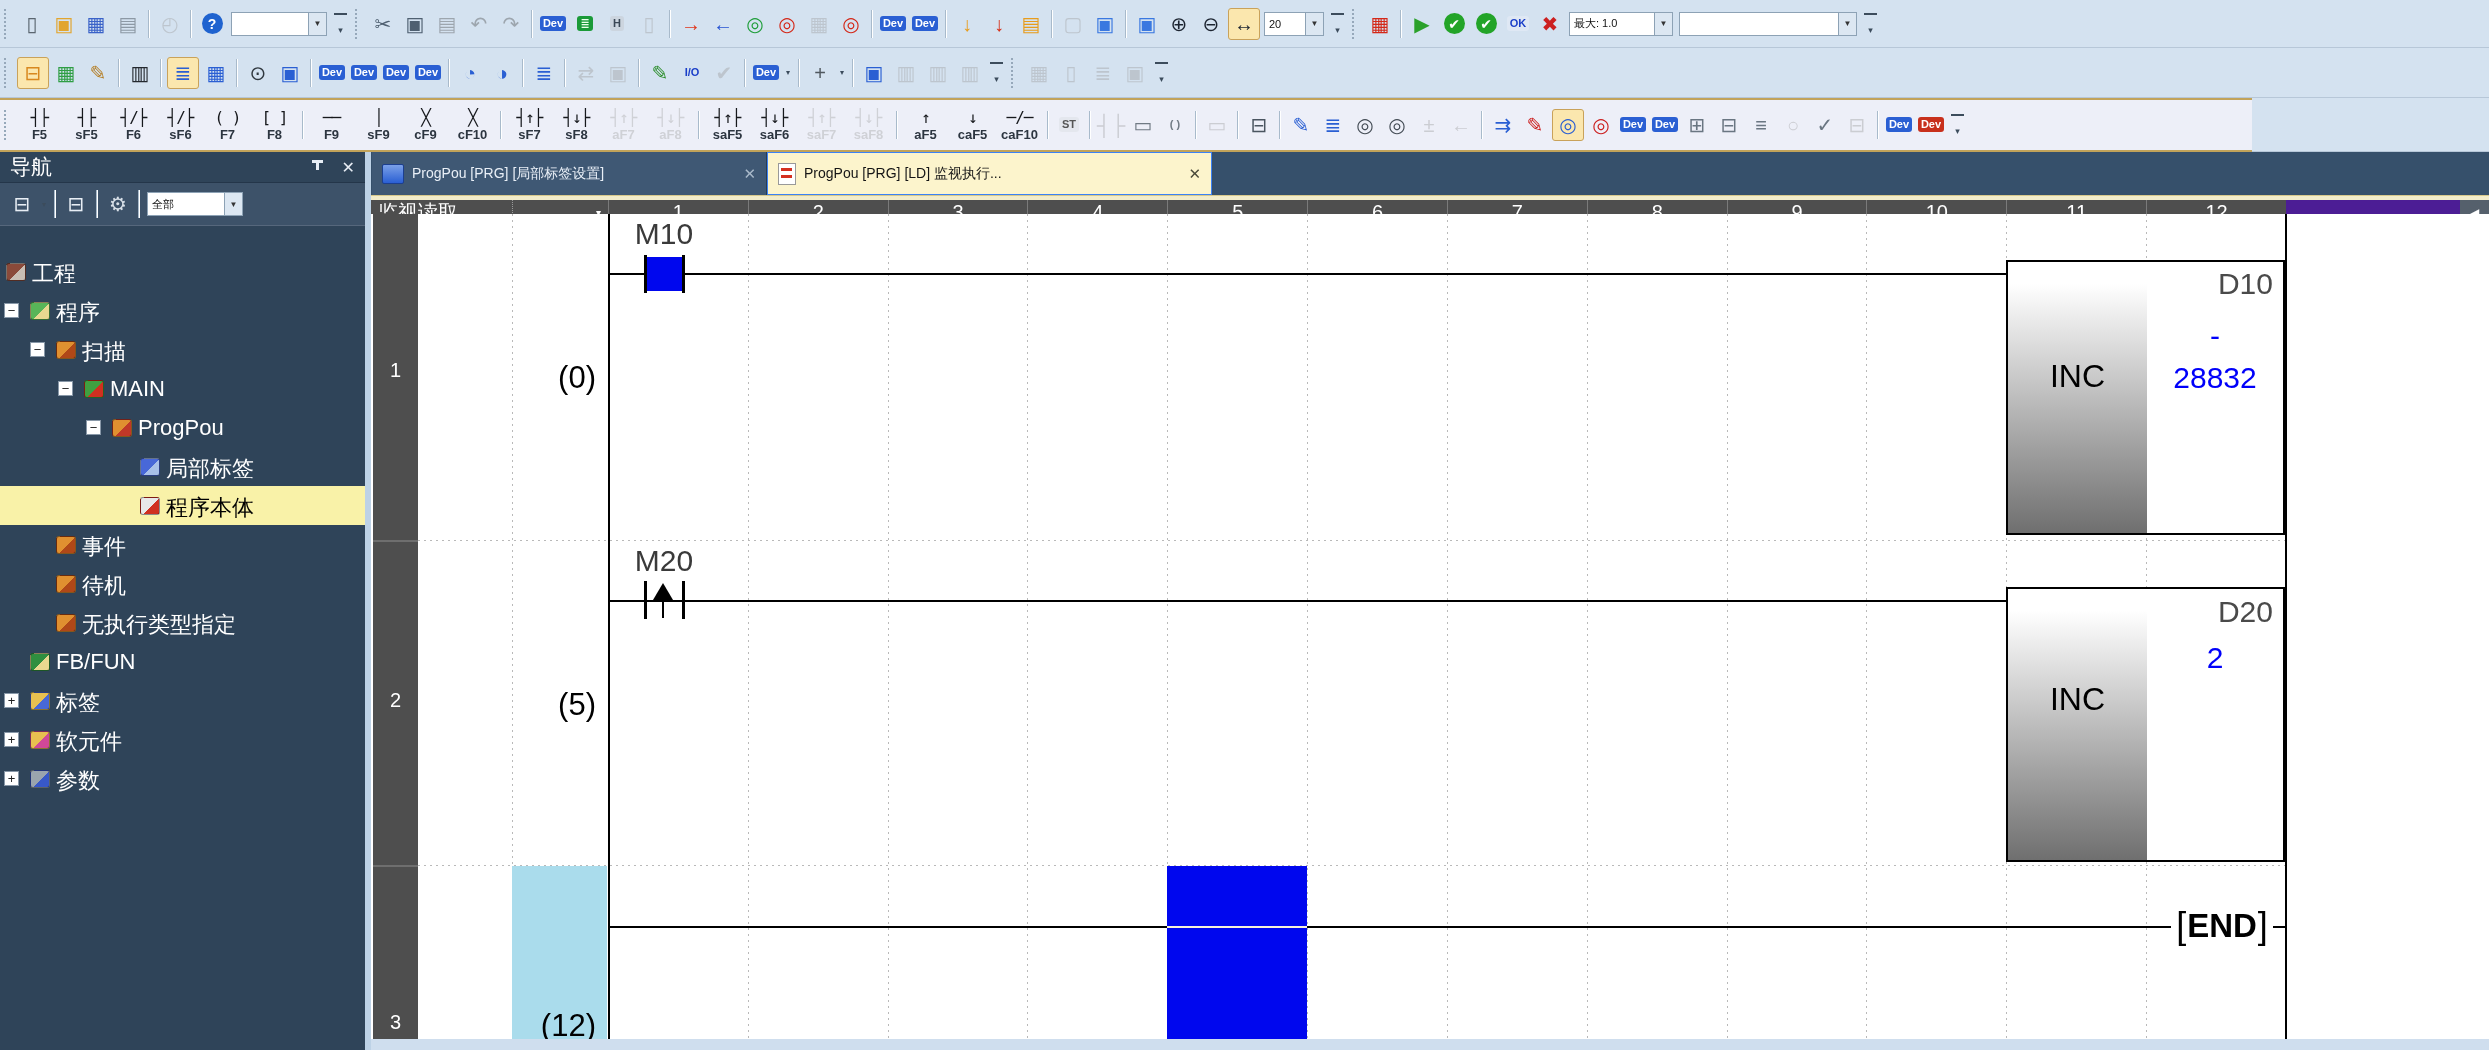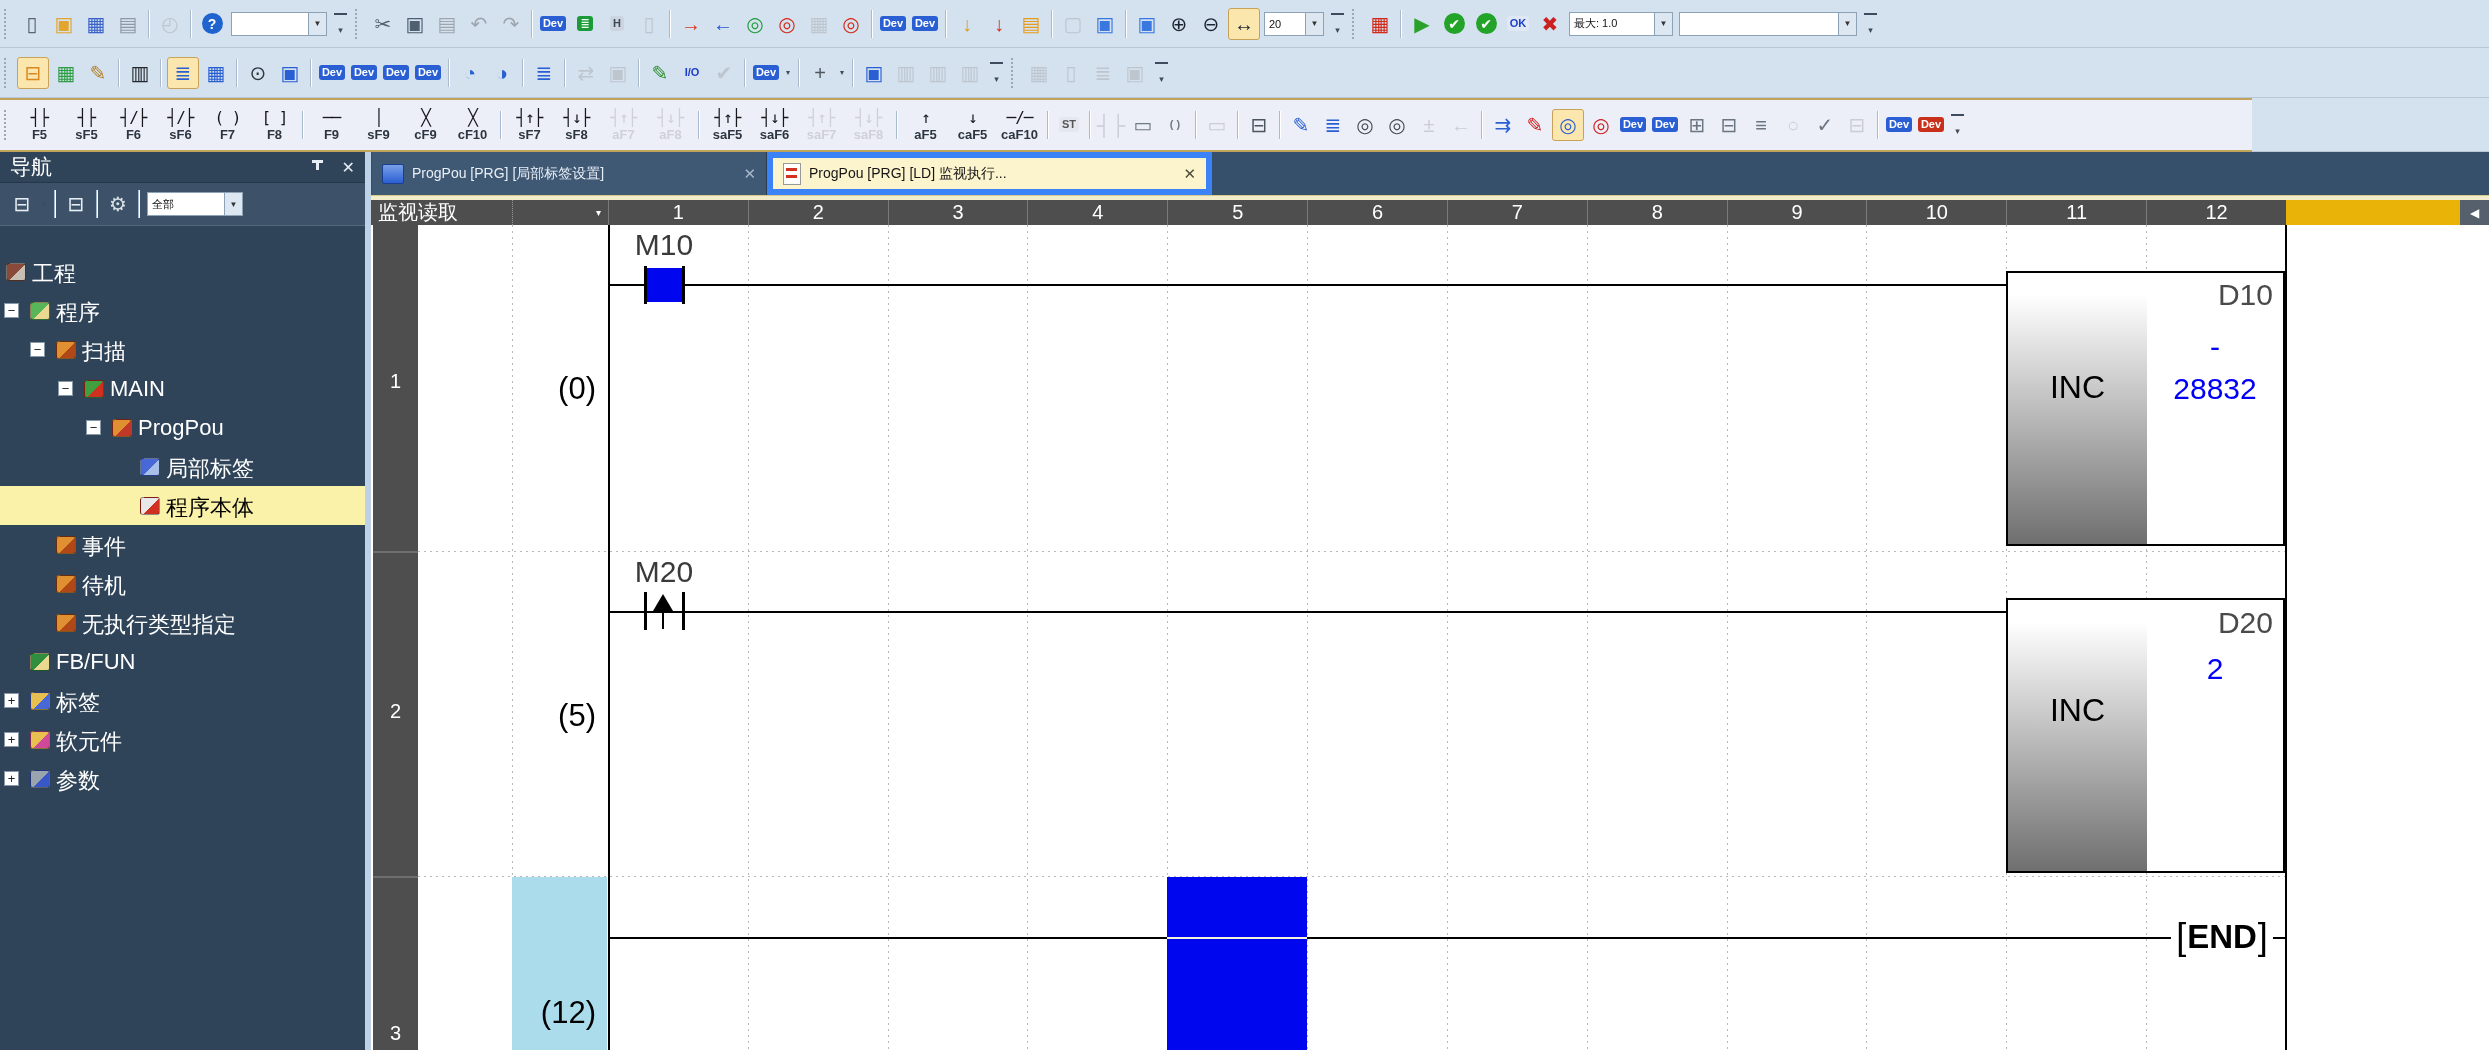--- a/index.html
+++ b/index.html
@@ -54,33 +54,33 @@
         color:#222;font-size:13px;line-height:13px;text-align:center;box-sizing:border-box}
   .nico{position:absolute;top:11px;width:18px;height:16px;border-radius:3px;border:1px solid rgba(0,0,0,.4)}
   .nlbl{position:absolute;top:7px;font-size:22px;color:#fff;white-space:nowrap}
   .navrow.sel .nlbl{color:#000}
   #split{position:absolute;left:365px;top:152px;width:6px;height:898px;background:#bdd2e6}
   
   #editor{position:absolute;left:371px;top:152px;width:2118px;height:898px}
   #tabbar{height:43px;background:#36506b;display:flex;align-items:stretch;padding-left:1px}
   .tab{display:flex;align-items:center;padding:0 10px;gap:8px;box-sizing:border-box;flex:none}
   .tab.inactive{background:#3f5874;color:#e9eff7;border-right:1px solid #2a3c50;width:395px}
-  .tab.active{background:#fcf4cc;color:#151515;border:6px solid #3b82f6;width:445px}
+  .tab.active{background:#fcf4cc;color:#151515;border:1px solid #3b82f6;width:445px}
   .tablabel{font-size:14px;white-space:nowrap;overflow:hidden}
   .tabclose{font-size:15px;margin-left:auto}
   .tab.inactive .tabclose{color:#a9b9ca}
   .tab.active .tabclose{color:#4a4a3a}
   .tico1{width:20px;height:18px;background:linear-gradient(#7aa0e8,#2a5fd3);border:1px solid #1c3f90;
          border-radius:2px;flex:none}
   .tico2{width:16px;height:20px;background:#fff;border:1px solid #999;position:relative;flex:none}
   .tico2::before{content:"";position:absolute;left:2px;top:4px;width:11px;height:3px;background:#d43020}
   .tico2::after{content:"";position:absolute;left:2px;top:11px;width:11px;height:3px;background:#d43020}
   #creamstrip{height:5px;background:#f2ecca;border-top:1px solid #d8c98c;box-sizing:border-box}
   
-  #lheader{position:relative;height:25px;background:#eab308}
+  #lheader{position:relative;height:14px;background:#4c1d95}
   .hcell{position:absolute;top:0;height:25px;background:#4e4e4e;color:#fff;font-size:20px;
          display:flex;align-items:center;justify-content:center;box-sizing:border-box;
          border-left:1px solid #7a7a7a}
   #hmon{left:0;width:141px;justify-content:flex-start;padding-left:7px;border-left:none}
   #hmon2{left:141px;width:96px;border-left:1px dotted #9a9a9a;justify-content:flex-end;
          padding-right:7px;font-size:10px}
   #hscroll{position:absolute;left:2089px;top:0;width:29px;height:25px;background:#55606c;color:#fff;
            font-size:12px;display:flex;align-items:center;justify-content:center}
   
   #canvas{position:relative;height:825px;background:#fff;overflow:hidden}
@@ -718,21 +718,21 @@
 
     <div class="rline" style="left:237px;top:59px;width:1677px"></div>
     <div class="rline" style="left:237px;top:386px;width:1677px"></div>
     <div class="rline" style="left:237px;top:712px;width:559px"></div>
     <div class="rline" style="left:796px;top:712px;width:140px;background:#f6f1da"></div>
     <div class="rline" style="left:936px;top:712px;width:864px"></div>
     <div class="rline" style="left:1902px;top:712px;width:12px"></div>
 
     <div class="stepno" style="top:146px">(0)</div>
     <div class="stepno" style="top:473px">(5)</div>
-    <div class="stepno" style="top:770px">(12)</div>
+    <div class="stepno" style="top:794px">(12)</div>
 
     <div class="devlbl" style="left:238px;top:3px">M10</div>
     <div class="cbar" style="left:273px;top:41px"></div>
     <div class="cbar" style="left:311px;top:41px"></div>
     <div id="m10fill"></div>
 
     <div class="devlbl" style="left:238px;top:330px">M20</div>
     <div class="cbar" style="left:273px;top:367px"></div>
     <div class="cbar" style="left:311px;top:367px"></div>
     <div id="m20tri"></div>

